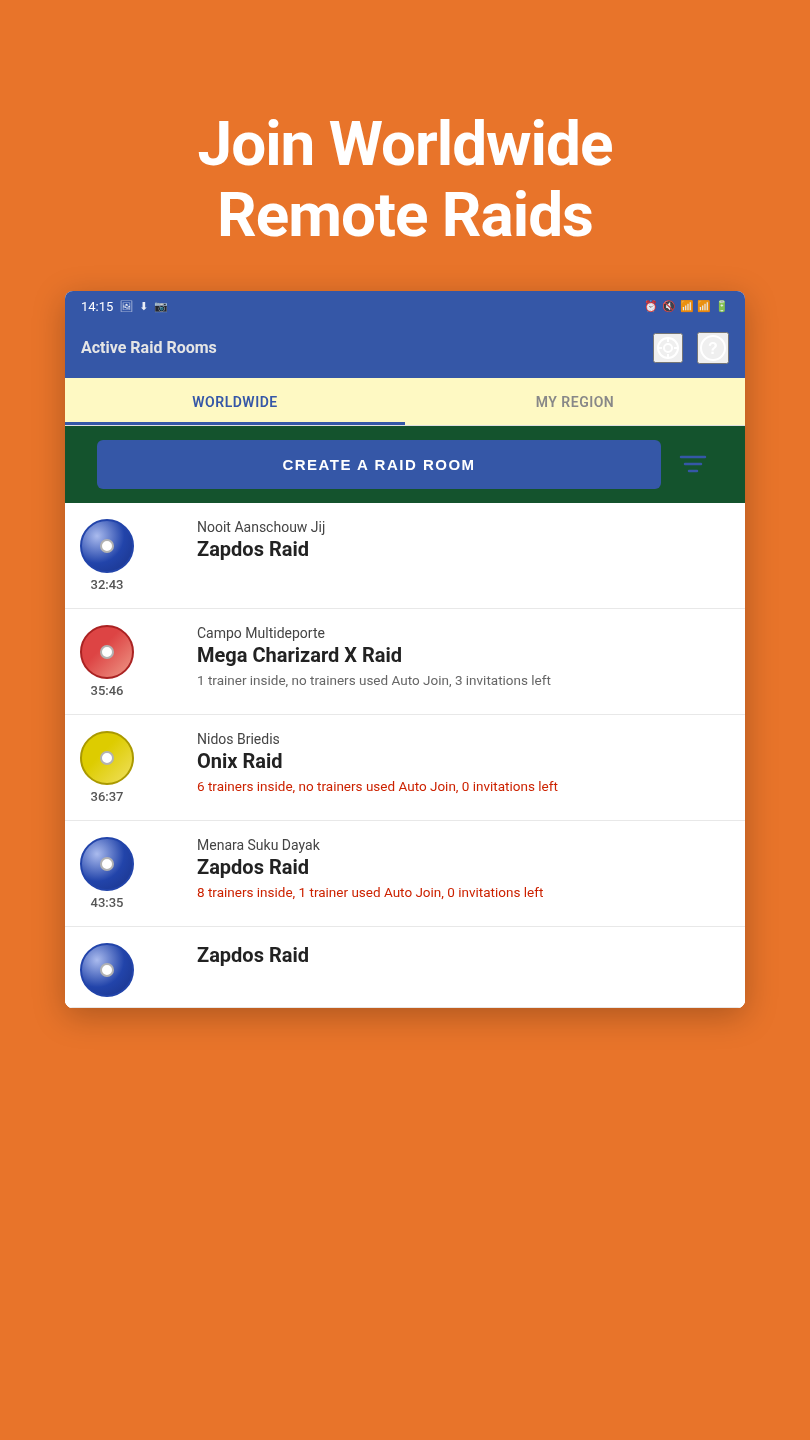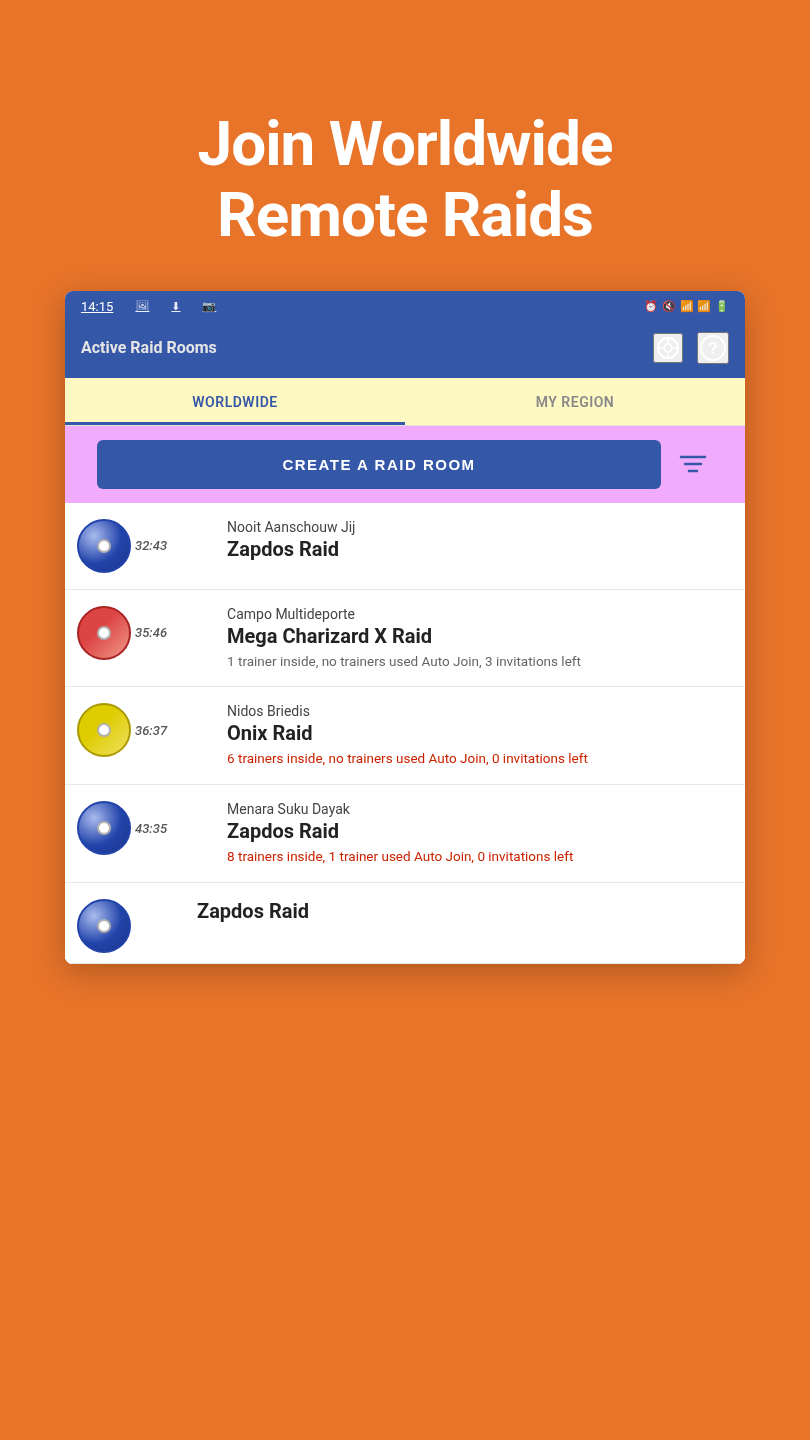--- a/index.html
+++ b/index.html
@@ -42,22 +42,21 @@
       display: flex;
       justify-content: space-between;
       align-items: center;
       padding: 8px 16px;
       color: #ffffff;
       font-size: 13px;
     }
     .status-left {
       display: flex;
       align-items: center;
-      gap: 22px;
-      text-decoration: underline;
+      gap: 6px;
     }
     .status-right {
       display: flex;
       align-items: center;
       gap: 4px;
     }
     .status-icon {
       font-size: 11px;
       opacity: 0.9;
     }
@@ -115,21 +114,21 @@
     .content-area {
       background: #f7f7f7;
     }
 
     
     .create-row {
       padding: 14px 32px;
       display: flex;
       align-items: center;
       gap: 12px;
-      background: #f0abfc;
+      background: #14532d;
     }
     .create-raid-btn {
       flex: 1;
       background: #3557A7;
       color: #ffffff;
       font-size: 15px;
       font-weight: 700;
       letter-spacing: 1.5px;
       padding: 16px 0;
       border: none;
@@ -158,25 +157,24 @@
       display: flex;
       align-items: flex-start;
       padding: 16px 16px 16px 12px;
       border-bottom: 1px solid #e8e8e8;
       gap: 12px;
       background: #ffffff;
     }
 
     .raid-item-left {
       display: flex;
-      flex-direction: row;
+      flex-direction: column;
       align-items: center;
       gap: 4px;
       min-width: 60px;
-      font-style: italic;
     }
 
     .timer {
       font-size: 13px;
       color: #555;
       font-weight: 500;
     }
 
     .raid-item-info {
       flex: 1;

